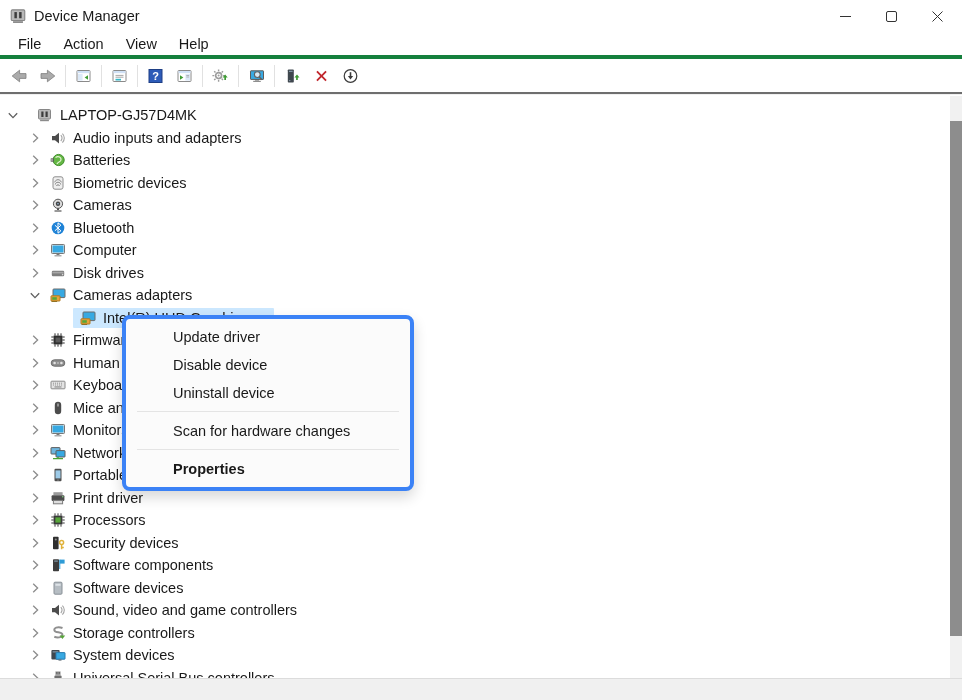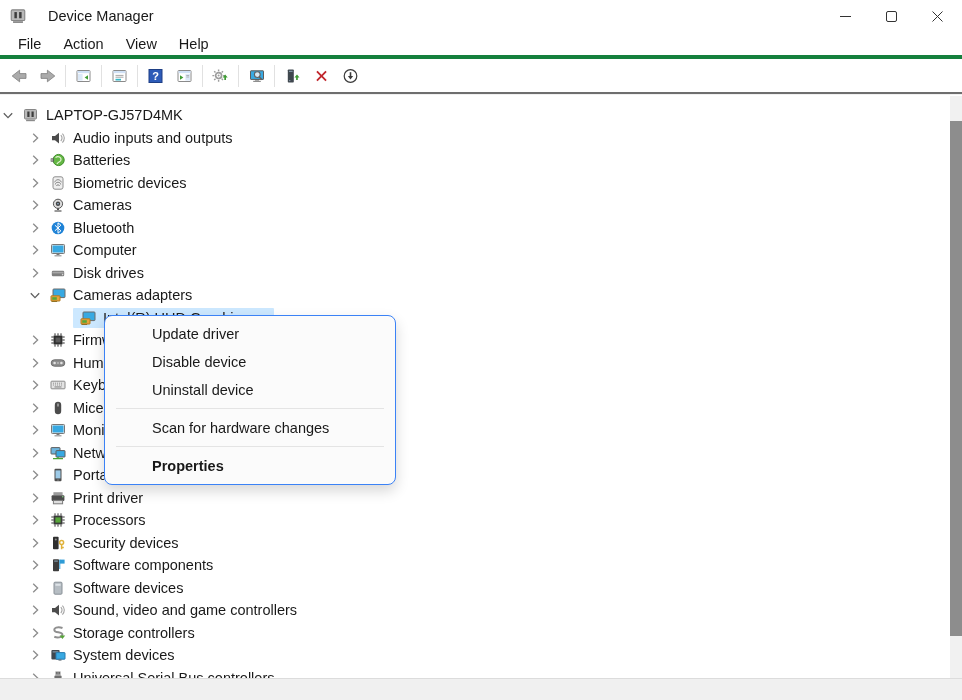--- a/index.html
+++ b/index.html
@@ -4,51 +4,51 @@
 <style>
   html,body{margin:0;padding:0;background:#e8e8e8;}
   *{box-sizing:border-box;}
   .window{
     position:relative;width:962px;height:700px;background:#ffffff;overflow:hidden;
     font-family:"Liberation Sans", sans-serif;color:#191919;
   }
   
   .titlebar{height:32px;display:flex;align-items:center;background:#ffffff;}
   .titlebar .app-icon{width:18px;height:18px;margin-left:9px;flex:0 0 auto;}
-  .titlebar .title{margin-left:21px;font-size:14.5px;}
+  .titlebar .title{margin-left:7px;font-size:14.5px;}
   .titlebar .spacer{flex:1;}
   .caption-btn{width:46px;height:32px;display:flex;align-items:center;justify-content:center;}
   .caption-btn svg{display:block;}
   
   .menubar{height:27px;display:flex;align-items:flex-start;padding-left:7px;border-bottom:4px solid #15803d;}
   .menubar .menu-item{padding:3px 11px;font-size:14.5px;line-height:18px;}
   
   .toolbar{height:33px;display:flex;align-items:center;padding-left:4px;background:#fff;}
   .tool-btn{width:29px;height:28px;display:flex;align-items:center;justify-content:center;}
   .tool-sep{width:1px;height:22px;background:#e1e1e1;margin:0 3px;flex:0 0 auto;}
   .toolbar-border{height:3px;background:#6e6e6e;border-bottom:1px solid #f0f0f0;}
   
   .content{position:absolute;left:0;top:96px;width:950px;height:582px;background:#fff;overflow:hidden;padding-top:8px;}
   .row{display:flex;align-items:center;height:22.5px;font-size:14.5px;white-space:nowrap;}
   .row .chev{width:16px;height:16px;flex:0 0 auto;display:flex;align-items:center;justify-content:center;}
   .row .tree-icon{width:17px;height:16px;flex:0 0 auto;display:flex;align-items:center;justify-content:center;margin:0 7px 0 6px;}
-  .row.lvl0{}
+  .row.lvl0{padding-left:5px;gap:9px;}
   .row.lvl1{padding-left:27px;}
   .row.lvl2{padding-left:73px;}
   .row-inner{display:flex;align-items:center;padding:2px 4px 2px 0;border-radius:1px;}
   .row-inner.selected{background:#cce8ff;padding-right:26px;}
   
   .vscroll{position:absolute;right:0;top:96px;width:12px;height:582px;background:#f1f1f1;}
   .vscroll .thumb{position:absolute;left:0;top:25px;width:12px;height:515px;background:#8d8d8d;}
   
   .bottombar{position:absolute;left:0;bottom:0;width:962px;height:22px;background:#f0f0f0;border-top:1px solid #dcdcdc;}
   
   .context-menu{
-    position:absolute;left:104px;top:315px;width:292px;background:#fbfbfb;
-    border:1px solid #3b82f6;border-radius:8px;box-shadow:0 6px 14px rgba(0,0,0,.16);
+    position:absolute;left:122px;top:315px;width:292px;background:#fbfbfb;
+    border:4px solid #3b82f6;border-radius:8px;box-shadow:0 6px 14px rgba(0,0,0,.16);
     padding:4px 0;z-index:20;
   }
   .menu-row{height:28px;display:flex;align-items:center;padding-left:47px;font-size:14.5px;}
   .menu-row.bold{font-weight:bold;text-align:right;}
   .menu-sep{height:1px;background:#e4e4e4;margin:4px 11px 5px 11px;}
 </style>
 </head>
 <body>
 
 <div class="window">
@@ -201,21 +201,21 @@
             <path d="M6.2 3.8L10.6 8l-4.4 4.2" stroke="#8c8c8c" stroke-width="1.3" fill="none"></path>
           </svg>
         </span>
         <span class="row-inner">
           <span class="tree-icon">
             <svg width="16" height="16" viewBox="0 0 16 16">
               <path d="M2 6v4.2h3l4 3.3V2.7L5 6H2z" fill="#4c4c4c"></path>
               <path d="M10.8 5.2a4 4 0 010 5.8M12.4 3.6a6.3 6.3 0 010 9" stroke="#a2a2a2" stroke-width="1.1" fill="none"></path>
             </svg>
           </span>
-          <span>Audio inputs and outputs</span>
+          <span>Audio inputs and adapters</span>
         </span>
       </div>
       <div class="row lvl1">
         <span class="chev">
           <svg width="16" height="16" viewBox="0 0 16 16">
             <path d="M6.2 3.8L10.6 8l-4.4 4.2" stroke="#8c8c8c" stroke-width="1.3" fill="none"></path>
           </svg>
         </span>
         <span class="row-inner">
           <span class="tree-icon">

